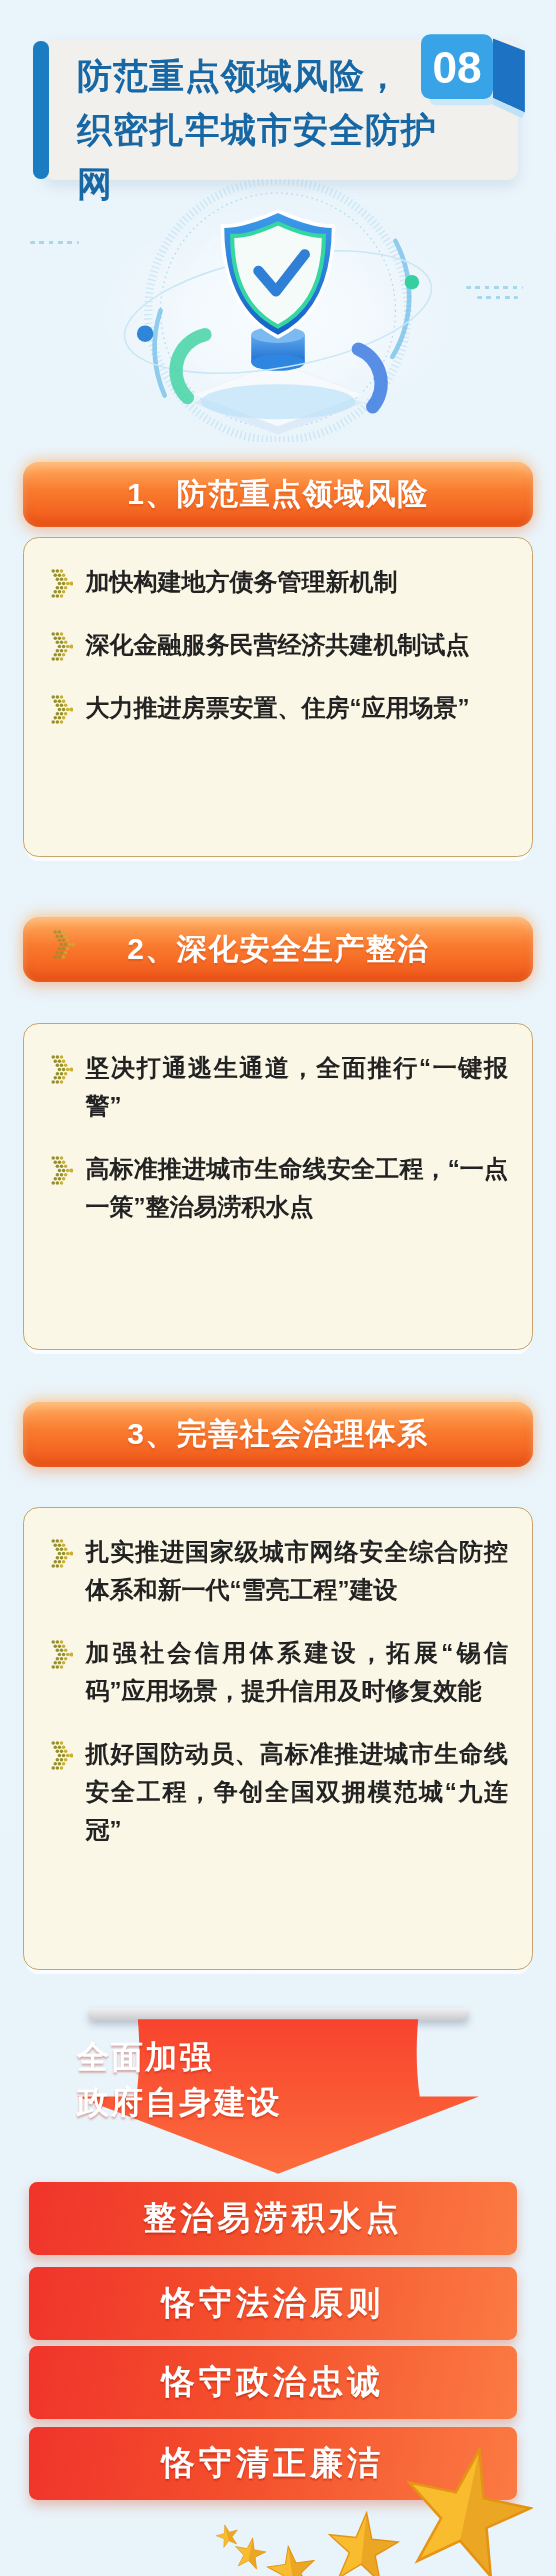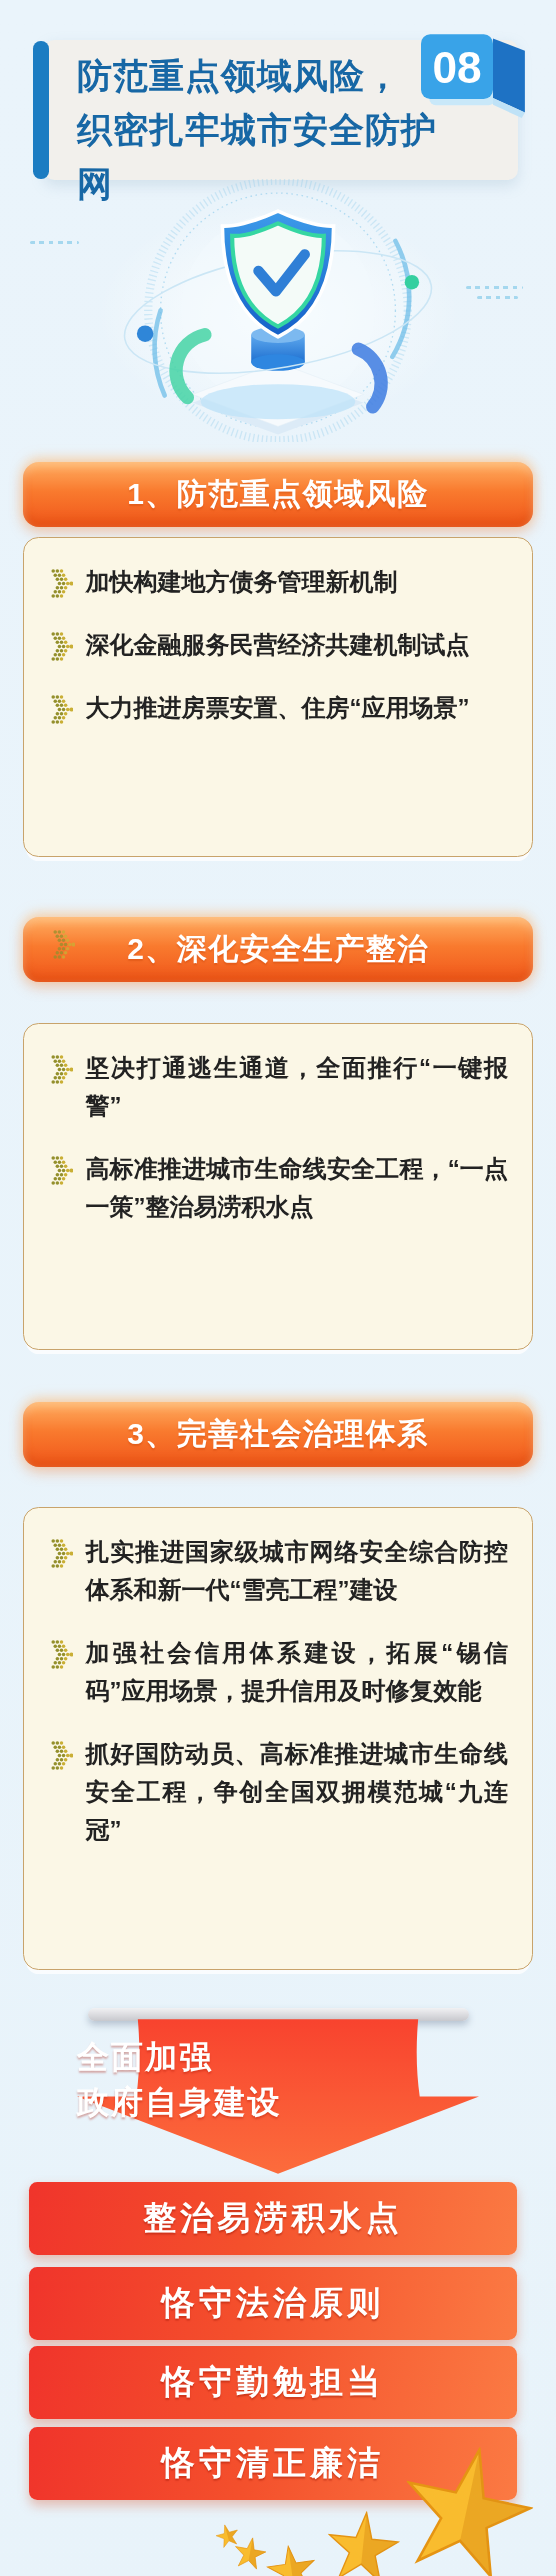--- a/index.html
+++ b/index.html
@@ -223,21 +223,21 @@
   <div class="abs ribbon-text" style="top:2036px;">全面加强</div>
   <div class="abs ribbon-text" style="top:2081px;">政府自身建设</div>
 
   <div class="abs bar" style="top:2182px;">
     <span>整治易涝积水点</span>
   </div>
   <div class="abs bar" style="top:2267px;">
     <span>恪守法治原则</span>
   </div>
   <div class="abs bar" style="top:2346px;">
-    <span>恪守勤勉担当</span>
+    <span>恪守政治忠诚</span>
   </div>
   <div class="abs bar" style="top:2427px;">
     <span>恪守清正廉洁</span>
   </div>
 
   <svg class="star" style="left:216px;top:2524px;transform:rotate(-15deg);" width="23" height="23" viewBox="0 0 100 100">
       <use href="#starSym"></use>
     </svg>
   <svg class="star" style="left:234px;top:2537px;transform:rotate(10deg);" width="32" height="32" viewBox="0 0 100 100">
       <use href="#starSym"></use>

